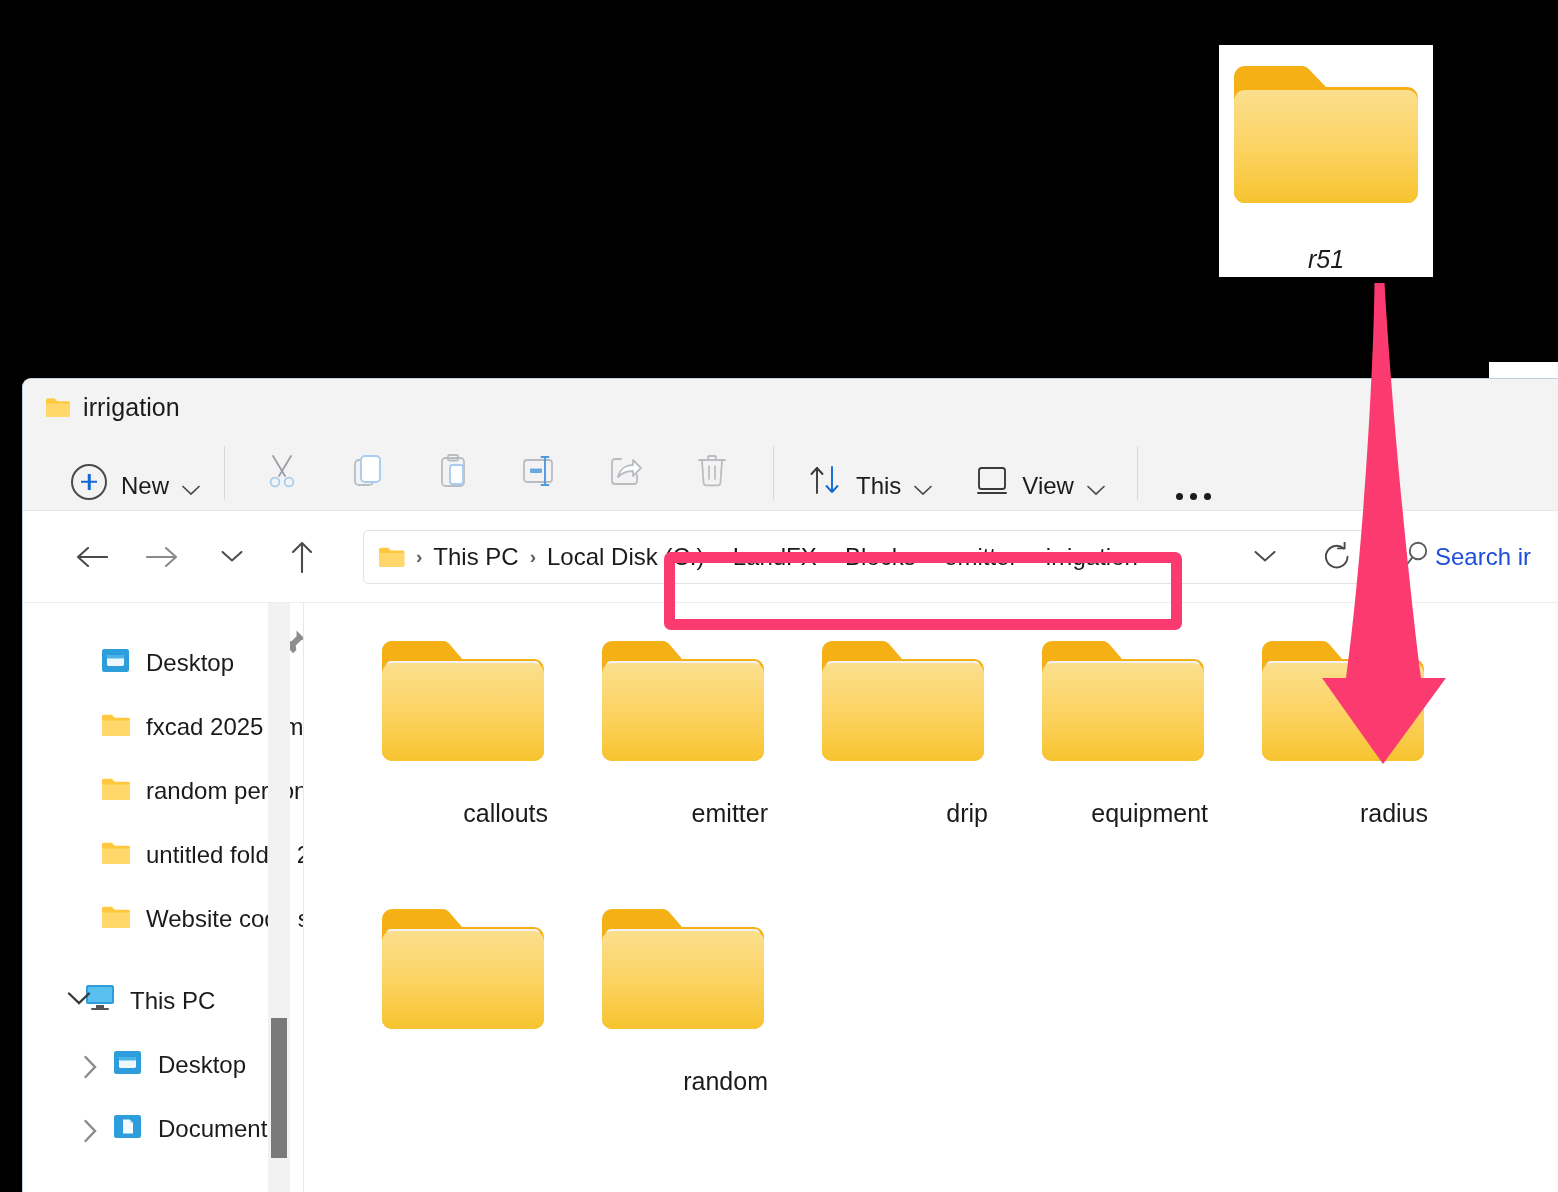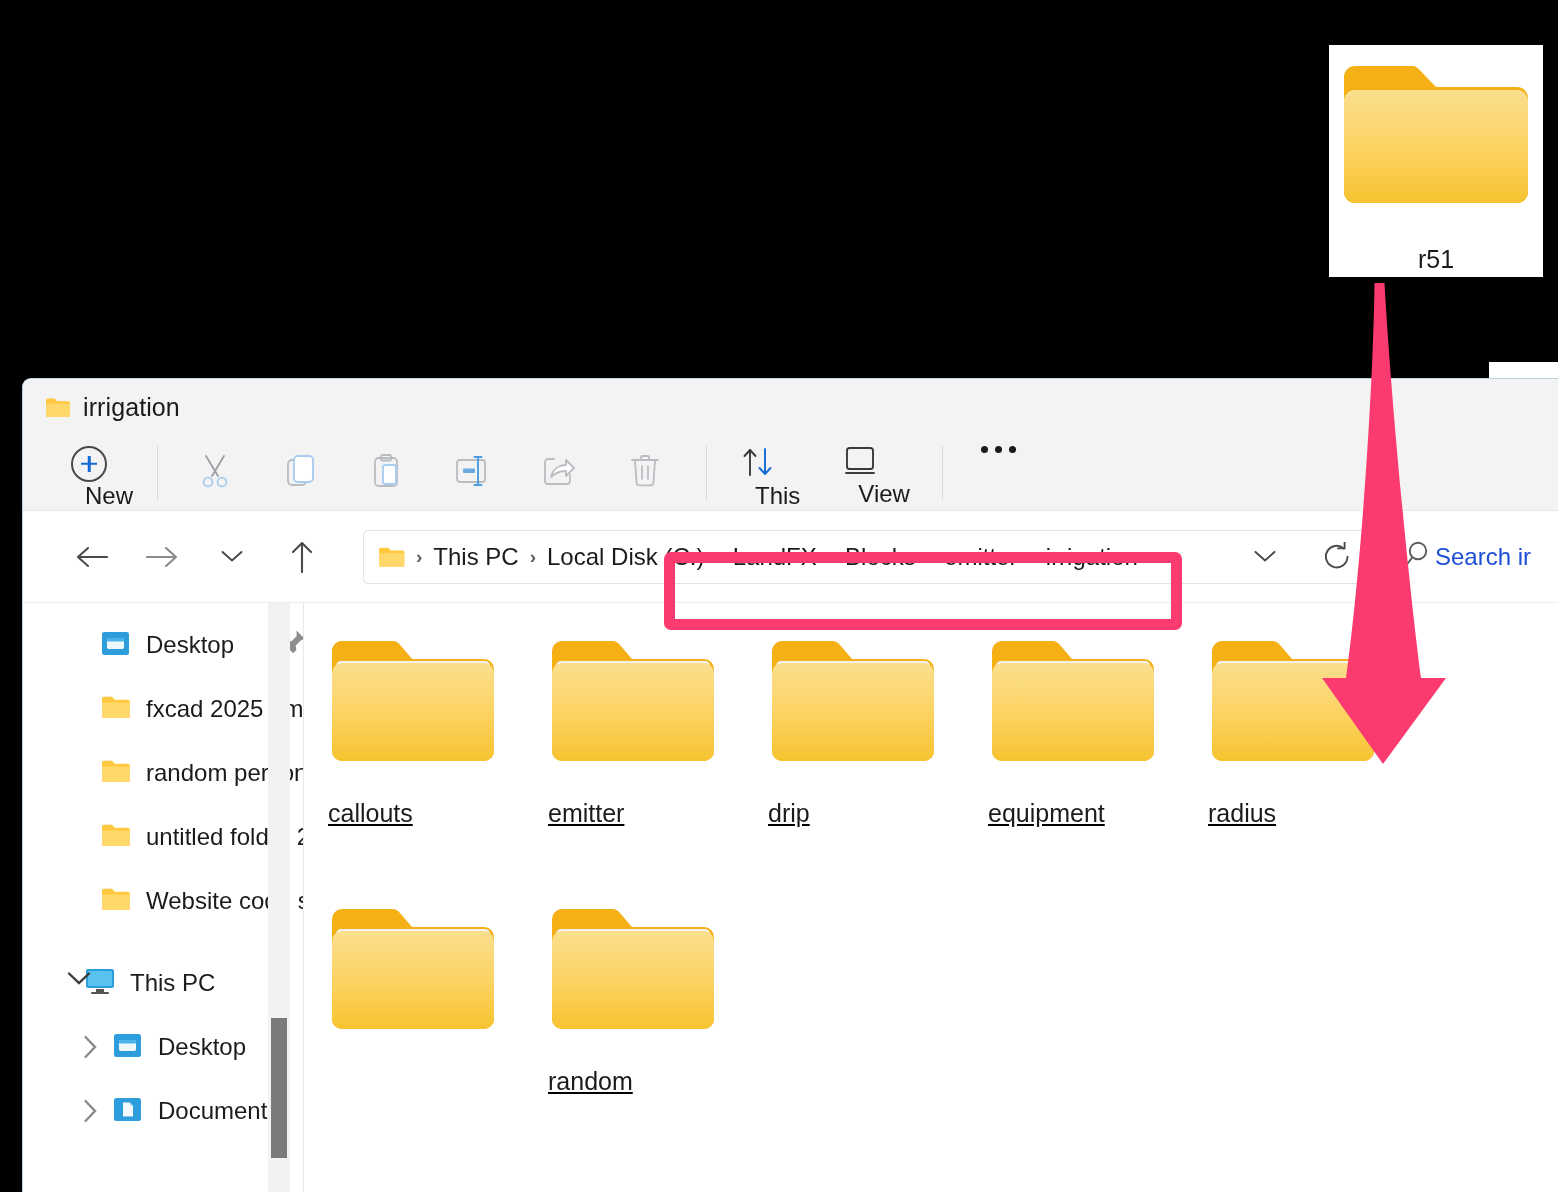--- a/index.html
+++ b/index.html
@@ -38,22 +38,22 @@
   }
 
   
   .commandbar {
     height: 76px; background: #f3f3f3;
     display: flex; align-items: center;
     padding-left: 38px;
     border-bottom: 1px solid #e6e6e6;
   }
   .cb-btn {
-    display: flex; align-items: flex-start; height: 54px;
-    padding: 0 10px; border-radius: 5px; cursor: default; flex-direction: column;
+    display: flex; align-items: flex-end; height: 54px;
+    padding: 0 10px; border-radius: 5px; cursor: default;
   }
   .cb-label { font-size: 24px; color: #1b1b1b; margin-left: 14px; }
   .cb-chev { margin-left: 13px; display: block; }
   .icon-btn {
     width: 62px; height: 56px;
     display: flex; align-items: center; justify-content: center;
     border-radius: 5px; margin: 0 12px;
   }
   .cb-sep { width: 1px; height: 54px; background: #d8d8d8; margin: 0 14px; }
   .plus-circle {
@@ -106,21 +106,21 @@
   }
 
   
   .bodysplit { display: flex; height: 606px; }
   .sidebar {
     width: 281px; flex: 0 0 281px;
     background: #ffffff; position: relative;
     padding-top: 10px; overflow: hidden;
   }
   .side-item {
-    display: flex; align-items: center;
+    display: flex; align-items: flex-end;
     height: 64px; white-space: nowrap;
     padding-left: 78px; position: relative;
   }
   .side-item.lvl0 { padding-left: 78px; }
   .side-item.root { padding-left: 62px; }
   .side-item.child { padding-left: 90px; }
   .side-label { font-size: 24px; color: #1b1b1b; margin-left: 15px; }
   .twisty { position: absolute; width: 24px; height: 24px; }
   .twisty.root { left: 44px; }
   .twisty.child { left: 60px; }
@@ -143,43 +143,43 @@
     flex: 1 1 auto; background: #ffffff; position: relative;
     padding: 22px 0 0 24px;
   }
   .grid {
     display: flex; flex-wrap: wrap;
     align-content: flex-start;
   }
   .tile {
     width: 220px; height: 268px;
     display: flex; flex-direction: column;
-    align-items: flex-start; justify-content: flex-start;
+    align-items: flex-end; justify-content: flex-start;
     padding-top: 10px;
-    text-decoration: underline;
   }
   .tile-name {
     font-size: 25px; color: #1b1b1b; margin-top: 20px;
     white-space: nowrap;
   }
   .fadeout {
     position: absolute; right: 0; top: 0; width: 90px; height: 100%;
     background: linear-gradient(to right, rgba(255,255,255,0), #ffffff 78%);
     pointer-events: none;
   }
 
   
   .folder { position: relative; display: block; }
 
   
   .callout {
-    position: absolute; left: 1329px; top: 45px;
+    position: absolute; left: 1219px; top: 45px;
     width: 214px; height: 232px; background: #ffffff;
     display: flex; flex-direction: column; align-items: center;
     padding-top: 14px;
+    font-style: italic;
   }
   .callout-name {
     font-size: 25px; color: #1b1b1b; margin-top: 22px;
   }
   .arrow-svg { position: absolute; left: 1320px; top: 278px; }
   .hl-box {
     position: absolute; left: 664px; top: 552px;
     width: 518px; height: 78px;
     border: 11px solid #fb3b6f; border-radius: 7px;
     pointer-events: none;

